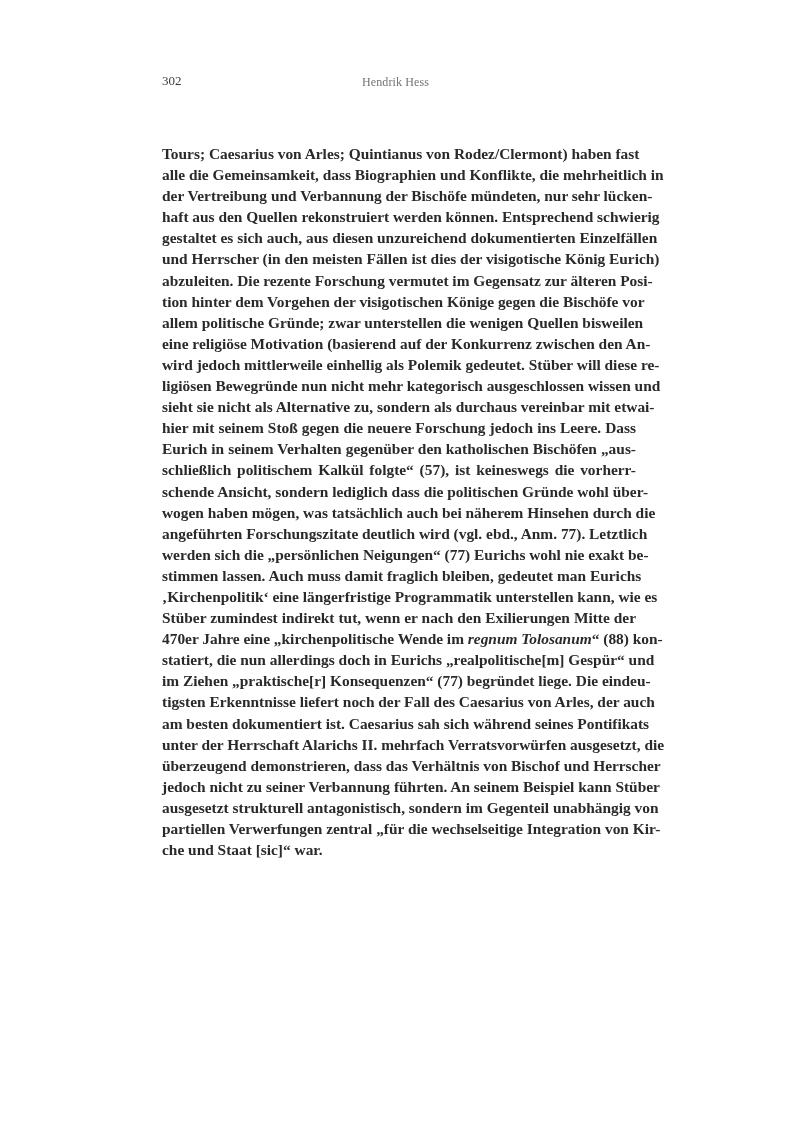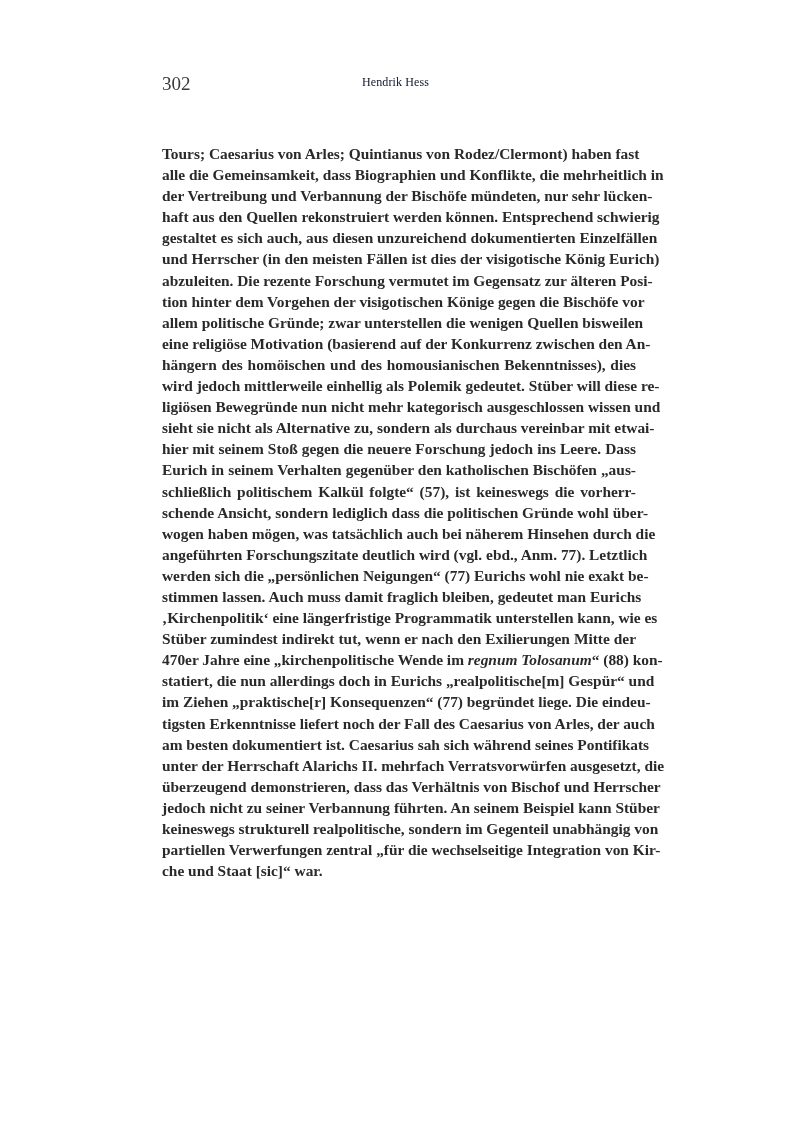--- a/index.html
+++ b/index.html
@@ -12,31 +12,31 @@
       height: 1131px;
       position: relative;
       overflow: hidden;
       font-family: "Liberation Serif", "DejaVu Serif", serif;
       color: #2a2a2a;
     }
     .page-number {
       position: absolute;
       left: 162px;
       top: 73px;
-      font-size: 19px;
+      font-size: 13px;
       color: #3a3a3a;
     }
     .running-head {
       position: absolute;
       left: 0;
       width: 791px;
       top: 75px;
       text-align: center;
       font-size: 12px;
-      color: #0f172a;
+      color: #737373;
       letter-spacing: 0.1px;
     }
     .body-text {
       position: absolute;
       left: 162px;
       top: 143px;
       width: 474px;
       font-weight: bold;
     }
     .line {
@@ -66,21 +66,20 @@
   <span class="line">Tours; Caesarius von Arles; Quintianus von Rodez/Clermont) haben fast</span>
   <span class="line">alle die Gemeinsamkeit, dass Biographien und Konflikte, die mehrheitlich in</span>
   <span class="line">der Vertreibung und Verbannung der Bischöfe mündeten, nur sehr lücken-</span>
   <span class="line">haft aus den Quellen rekonstruiert werden können. Entsprechend schwierig</span>
   <span class="line">gestaltet es sich auch, aus diesen unzureichend dokumentierten Einzelfällen</span>
   <span class="line">und Herrscher (in den meisten Fällen ist dies der visigotische König Eurich)</span>
   <span class="line">abzuleiten. Die rezente Forschung vermutet im Gegensatz zur älteren Posi-</span>
   <span class="line">tion hinter dem Vorgehen der visigotischen Könige gegen die Bischöfe vor</span>
   <span class="line">allem politische Gründe; zwar unterstellen die wenigen Quellen bisweilen</span>
   <span class="line">eine religiöse Motivation (basierend auf der Konkurrenz zwischen den An-</span>
-  <span class="line">hängern des homöischen und des homousianischen Bekenntnisses), dies</span>
   <span class="line">wird jedoch mittlerweile einhellig als Polemik gedeutet. Stüber will diese re-</span>
   <span class="line">ligiösen Bewegründe nun nicht mehr kategorisch ausgeschlossen wissen und</span>
   <span class="line">sieht sie nicht als Alternative zu, sondern als durchaus vereinbar mit etwai-</span>
   <span class="line">hier mit seinem Stoß gegen die neuere Forschung jedoch ins Leere. Dass</span>
   <span class="line">Eurich in seinem Verhalten gegenüber den katholischen Bischöfen „aus-</span>
   <span class="line">schließlich politischem Kalkül folgte“ (57), ist keineswegs die vorherr-</span>
   <span class="line">schende Ansicht, sondern lediglich dass die politischen Gründe wohl über-</span>
   <span class="line">wogen haben mögen, was tatsächlich auch bei näherem Hinsehen durch die</span>
   <span class="line">angeführten Forschungszitate deutlich wird (vgl. ebd., Anm. 77). Letztlich</span>
   <span class="line">werden sich die „persönlichen Neigungen“ (77) Eurichs wohl nie exakt be-</span>
@@ -88,16 +87,16 @@
   <span class="line">‚Kirchenpolitik‘ eine längerfristige Programmatik unterstellen kann, wie es</span>
   <span class="line">Stüber zumindest indirekt tut, wenn er nach den Exilierungen Mitte der</span>
   <span class="line"><span>470er Jahre eine „kirchenpolitische Wende im </span><i>regnum Tolosanum</i><span>“ (88) kon-</span></span>
   <span class="line">statiert, die nun allerdings doch in Eurichs „realpolitische[m] Gespür“ und</span>
   <span class="line">im Ziehen „praktische[r] Konsequenzen“ (77) begründet liege. Die eindeu-</span>
   <span class="line">tigsten Erkenntnisse liefert noch der Fall des Caesarius von Arles, der auch</span>
   <span class="line">am besten dokumentiert ist. Caesarius sah sich während seines Pontifikats</span>
   <span class="line">unter der Herrschaft Alarichs II. mehrfach Verratsvorwürfen ausgesetzt, die</span>
   <span class="line">überzeugend demonstrieren, dass das Verhältnis von Bischof und Herrscher</span>
   <span class="line">jedoch nicht zu seiner Verbannung führten. An seinem Beispiel kann Stüber</span>
-  <span class="line">keineswegs strukturell realpolitische, sondern im Gegenteil unabhängig von</span>
+  <span class="line">ausgesetzt strukturell antagonistisch, sondern im Gegenteil unabhängig von</span>
   <span class="line">partiellen Verwerfungen zentral „für die wechselseitige Integration von Kir-</span>
   <span class="line last">che und Staat [sic]“ war.</span>
 </div>
 
 </body></html>

